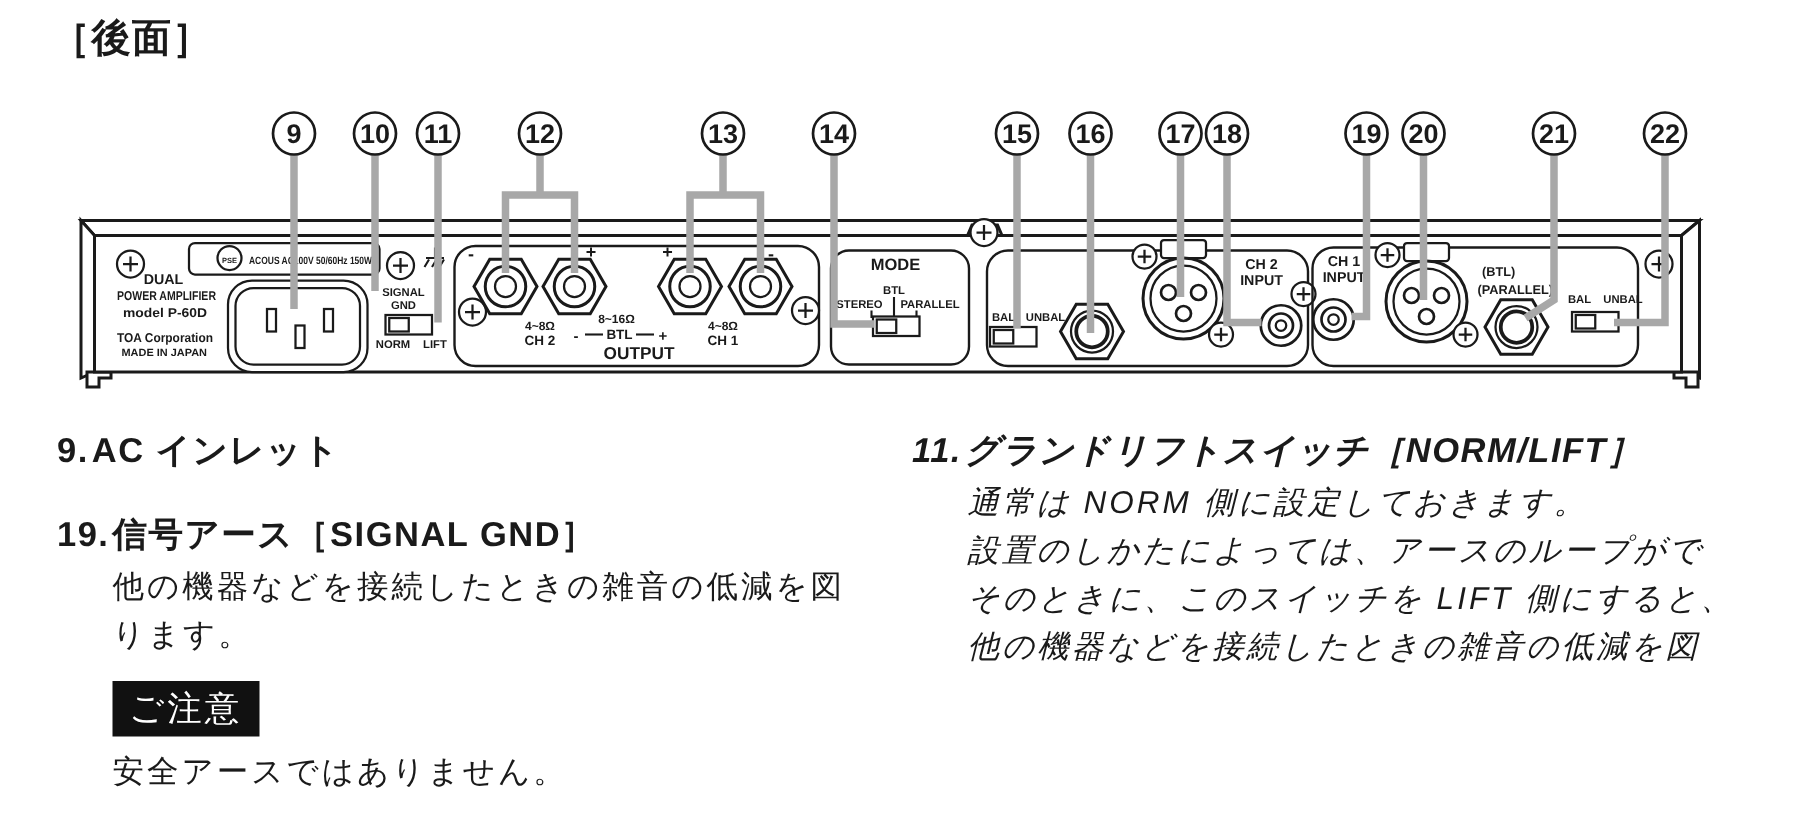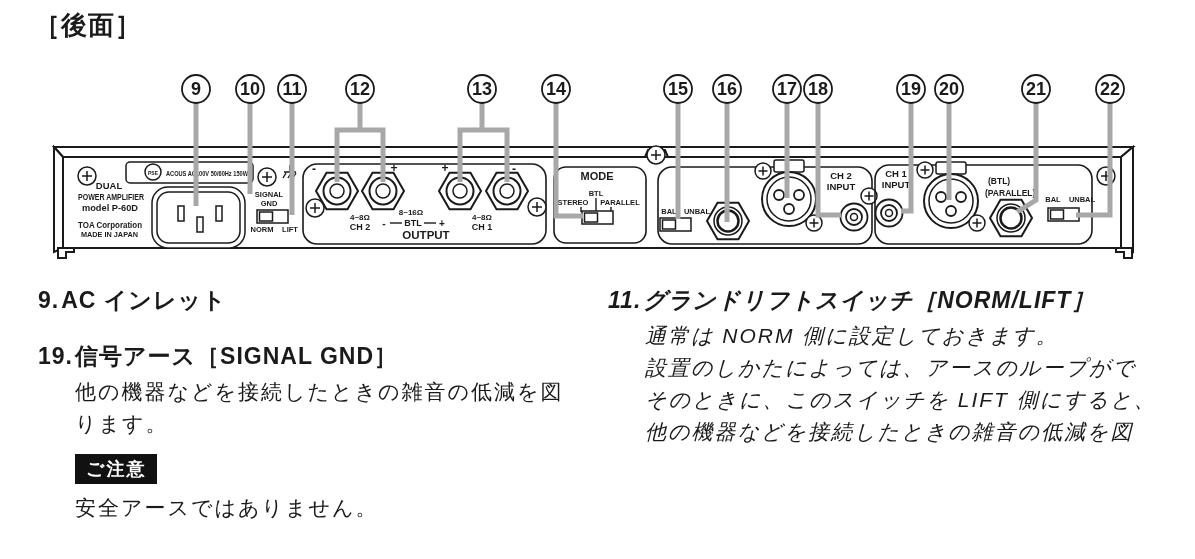--- a/index.html
+++ b/index.html
@@ -21,21 +21,21 @@
 
   
   .col{position:absolute;top:286px;}
   .col-left{left:38px;width:560px;}
   .col-right{left:608px;width:585px;font-style:italic;}
   .item-h{font-size:23px;font-weight:700;letter-spacing:1px;line-height:28px;margin:0;}
   .item-h .num{margin-right:2px;}
   .body-line{font-size:21px;letter-spacing:2px;line-height:32px;margin-left:37px;}
   .first-body{margin-top:6px;}
   .gap-top{margin-top:28px;}
-  .note-badge{display:inline-block;background:#111;color:#fff;font-size:18px;font-weight:700;
+  .note-badge{display:inline-block;background:#111;color:#fff;font-size:23px;font-weight:400;
               letter-spacing:2px;padding:3px 11px;margin:14px 0 8px 37px;}
 </style>
 </head>
 <body>
 
 <div class="canvas">
 
   <div class="page-title">［後面］</div>
 
   <svg class="panel-svg" width="1195" height="272" viewBox="0 0 1195 272">

